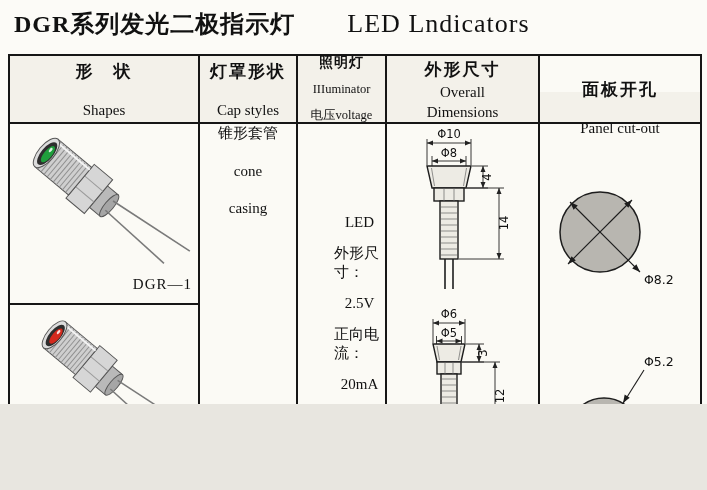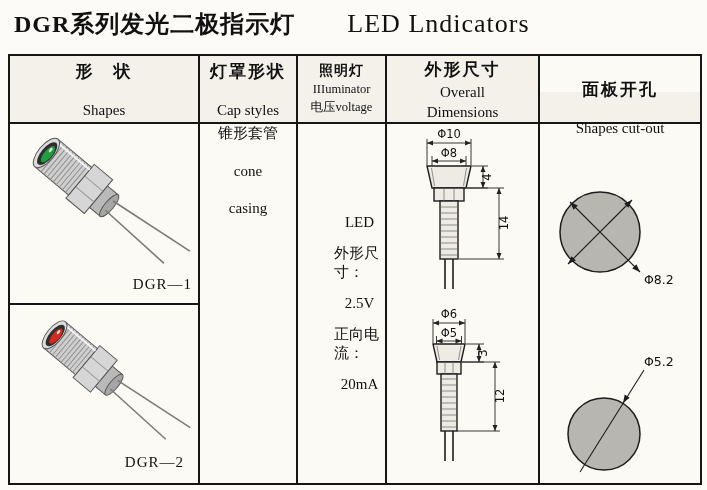--- a/index.html
+++ b/index.html
@@ -1,19 +1,19 @@
 <!DOCTYPE html>
 <html><head>
 <meta charset="utf-8">
 <style>
   * { margin:0; padding:0; box-sizing:border-box; }
   html,body { width:707px; height:490px; }
   body { background:#e8e6e0; }
   .page {
-    position:relative; width:707px; height:490px;
+    position:relative; width:707px; height:404px;
     background:#fcfbf7; color:#111;
     font-family:"Liberation Serif","DejaVu Serif",serif;
     overflow:hidden;
   }
   .title-row { position:absolute; left:14px; top:8px; display:flex; gap:52px; align-items:baseline; }
   .title-zh { font-size:24px; font-weight:bold; letter-spacing:1px; }
   .title-en { font-size:26px; letter-spacing:1px; }
 
   .spec-table {
     position:absolute; left:8px; top:54px;
@@ -24,21 +24,21 @@
     border:2px solid #161616;
     background:#fbfaf5;
   }
   .cell { position:relative; border-right:2px solid #161616; border-bottom:2px solid #161616; }
   .no-r { border-right:none;margin-top:36px; }
   .no-b { border-bottom:none; }
 
   .head { display:flex; flex-direction:column; align-items:center; justify-content:center; gap:19px; background:#f3f1ea; }
   .hzh { font-size:17px; font-weight:bold; letter-spacing:2px; }
   .hen { font-size:15px; }
-  .head.tight { gap:2px; }
+  .head.tight { gap:10px; }
   .tight .hzh { font-size:14px; letter-spacing:1px; }
   .tight .hen { font-size:12.5px;text-align:center; }
   .head.mid { gap:3px; }
 
   .cap-cell { grid-column:2; grid-row:2 / 4; display:flex; flex-direction:column; align-items:center; justify-content:flex-start; gap:20px; font-size:15px; }
   .illum-cell { grid-column:3; grid-row:2 / 4; display:flex; flex-direction:column; align-items:center; justify-content:center; gap:13px; font-size:15px;padding-left:36px; }
   .dims-cell { grid-column:4; grid-row:2 / 4; }
   .cut-cell { grid-column:5; grid-row:2 / 4; }
 
   .photo-svg { position:absolute; }
@@ -73,21 +73,21 @@
       <span class="hen">IIIuminator</span>
       <span class="hen">电压voltage</span>
     </div>
     <div class="cell head mid">
       <span class="hzh">外形尺寸</span>
       <span class="hen">Overall</span>
       <span class="hen">Dimensions</span>
     </div>
     <div class="cell head no-r">
       <span class="hzh">面板开孔</span>
-      <span class="hen">Shapes cut-out</span>
+      <span class="hen">Panel cut-out</span>
     </div>
 
     <div class="cell" style="grid-column:1; grid-row:2;">
       <svg class="photo-svg" style="left:2px; top:8px;" width="185" height="150" viewBox="0 0 185 150">
         <g transform="rotate(40 75 55)">
           <g>
             <rect x="90" y="41" width="14" height="28" fill="#b9b9b9" stroke="#555" stroke-width="1"></rect>
             <ellipse cx="104" cy="55" rx="4.5" ry="14" fill="#a6a6a6" stroke="#555" stroke-width="1"></ellipse>
             <rect x="66" y="33" width="24" height="44" fill="#d6d6d6" stroke="#555" stroke-width="1"></rect>
             <line x1="66" y1="48" x2="90" y2="48" stroke="#9b9b9b" stroke-width="1"></line>

